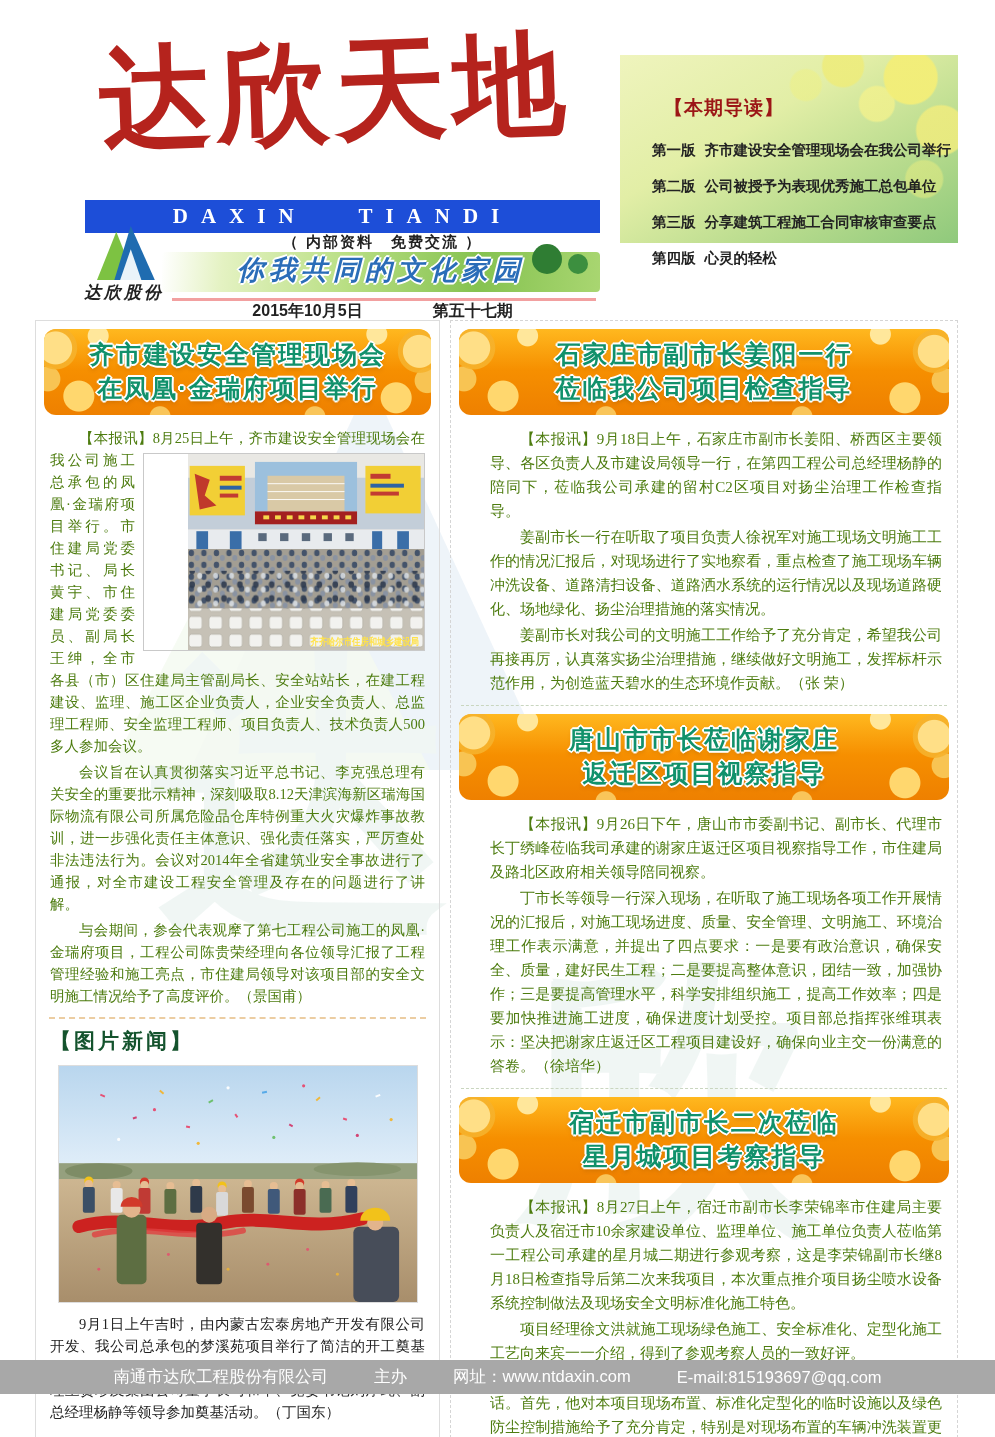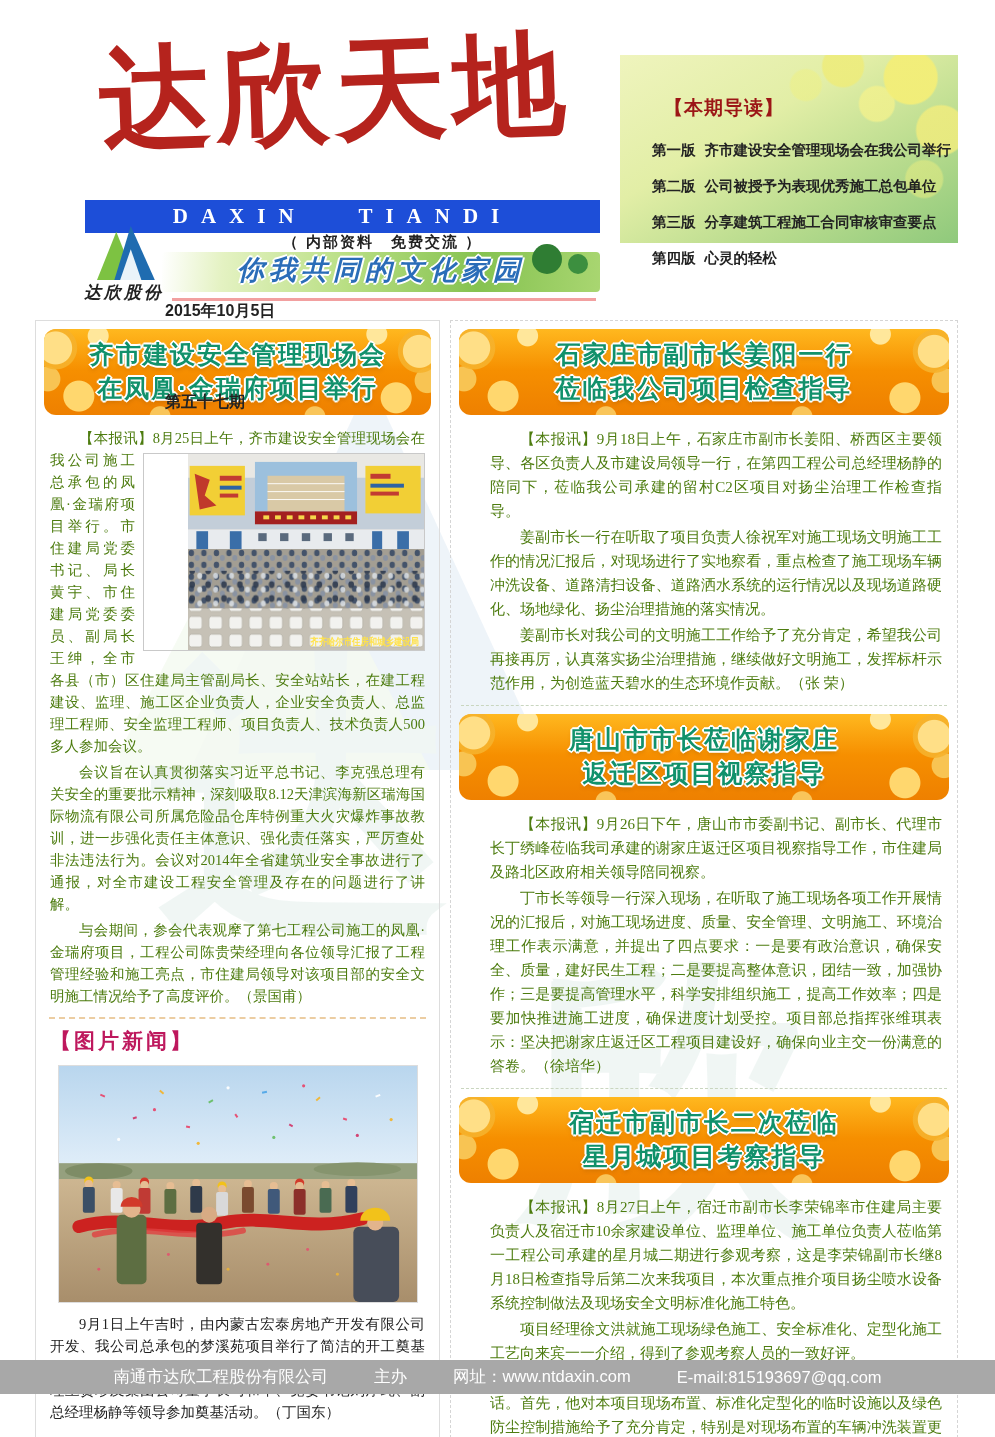--- a/index.html
+++ b/index.html
@@ -40,21 +40,21 @@
   .slogan-band .tree { position:absolute; border-radius:50%; }
   .tree1 { right:38px; top:-8px; width:30px; height:30px; background:#2f7d33; }
   .tree2 { right:12px; top:2px; width:20px; height:20px; background:#3c8f3f; }
   .slogan {
     font-size:27px; font-weight:900; font-style:italic; color:#2a6db8; letter-spacing:5px;
     text-shadow:-2px 0 #fff, 2px 0 #fff, 0 -2px #fff, 0 2px #fff, -1px -1px #fff, 1px 1px #fff;
   }
   .pink-line { position:absolute; left:172px; top:298px; width:424px; height:3px;
     background:#f2a0a0; z-index:2; }
   .dateline { position:absolute; left:165px; top:301px; width:435px; z-index:2;
-    display:flex; justify-content:center; gap:70px; font-size:16px; font-weight:bold;flex-direction:column; }
+    display:flex; justify-content:center; gap:70px; font-size:16px; font-weight:bold; }
   
   .guide {
     position:absolute; left:620px; top:55px; width:338px; height:188px; z-index:2;
     background-image:
       radial-gradient(circle at 86% 12%, rgba(243,238,120,.95) 0 26px, transparent 28px),
       radial-gradient(circle at 66% 6%, rgba(238,236,122,.85) 0 20px, transparent 22px),
       radial-gradient(circle at 95% 40%, rgba(240,236,126,.85) 0 24px, transparent 26px),
       radial-gradient(circle at 76% 26%, rgba(245,242,140,.75) 0 17px, transparent 19px),
       radial-gradient(circle at 55% 16%, rgba(238,240,132,.55) 0 15px, transparent 17px),
       radial-gradient(circle at 90% 66%, rgba(236,238,128,.5) 0 18px, transparent 20px),
@@ -98,21 +98,21 @@
   .body p { text-indent:2em; }
   .col-left  .body { font-size:14.5px; line-height:22px; }
   .col-left  .body p { margin-bottom:4px; }
   .col-right .body { font-size:15px; line-height:24px; padding:2px 15px 0; }
   .col-right .body p { margin-bottom:2px;margin-left:24px; }
   .photo1 { float:right; width:282px; height:198px; margin:4px 0 6px 8px;
     border:1px solid #c9c9c9; display:block;padding-left:44px; }
   .photo1 svg, .photo2 svg { display:block; width:100%; height:100%; }
   .divider-l { border-top:2px dashed #eccda2; margin:10px 13px 8px; }
   .divider-r { border-top:1px dashed #c9d6bf; margin:10px 10px 8px; }
-  .pn-header { color:#be185d; font-weight:900; font-size:21px;
+  .pn-header { color:#14532d; font-weight:900; font-size:21px;
     margin:4px 14px 10px; letter-spacing:3px; }
   .photo2 { width:360px; height:238px; margin:0 auto 10px; border:1px solid #ddd; }
   .pn-caption { padding:0 14px; font-size:14.5px; line-height:22px; text-indent:2em;
     text-align:justify; font-family:"Liberation Serif", serif; }
   
   .footer {
     position:absolute; left:0; top:1360px; width:995px; height:34px; z-index:2;
     background:#a8a8a8; color:#fff; display:flex; align-items:center;
     justify-content:center; gap:46px; font-size:16.5px;
   }

